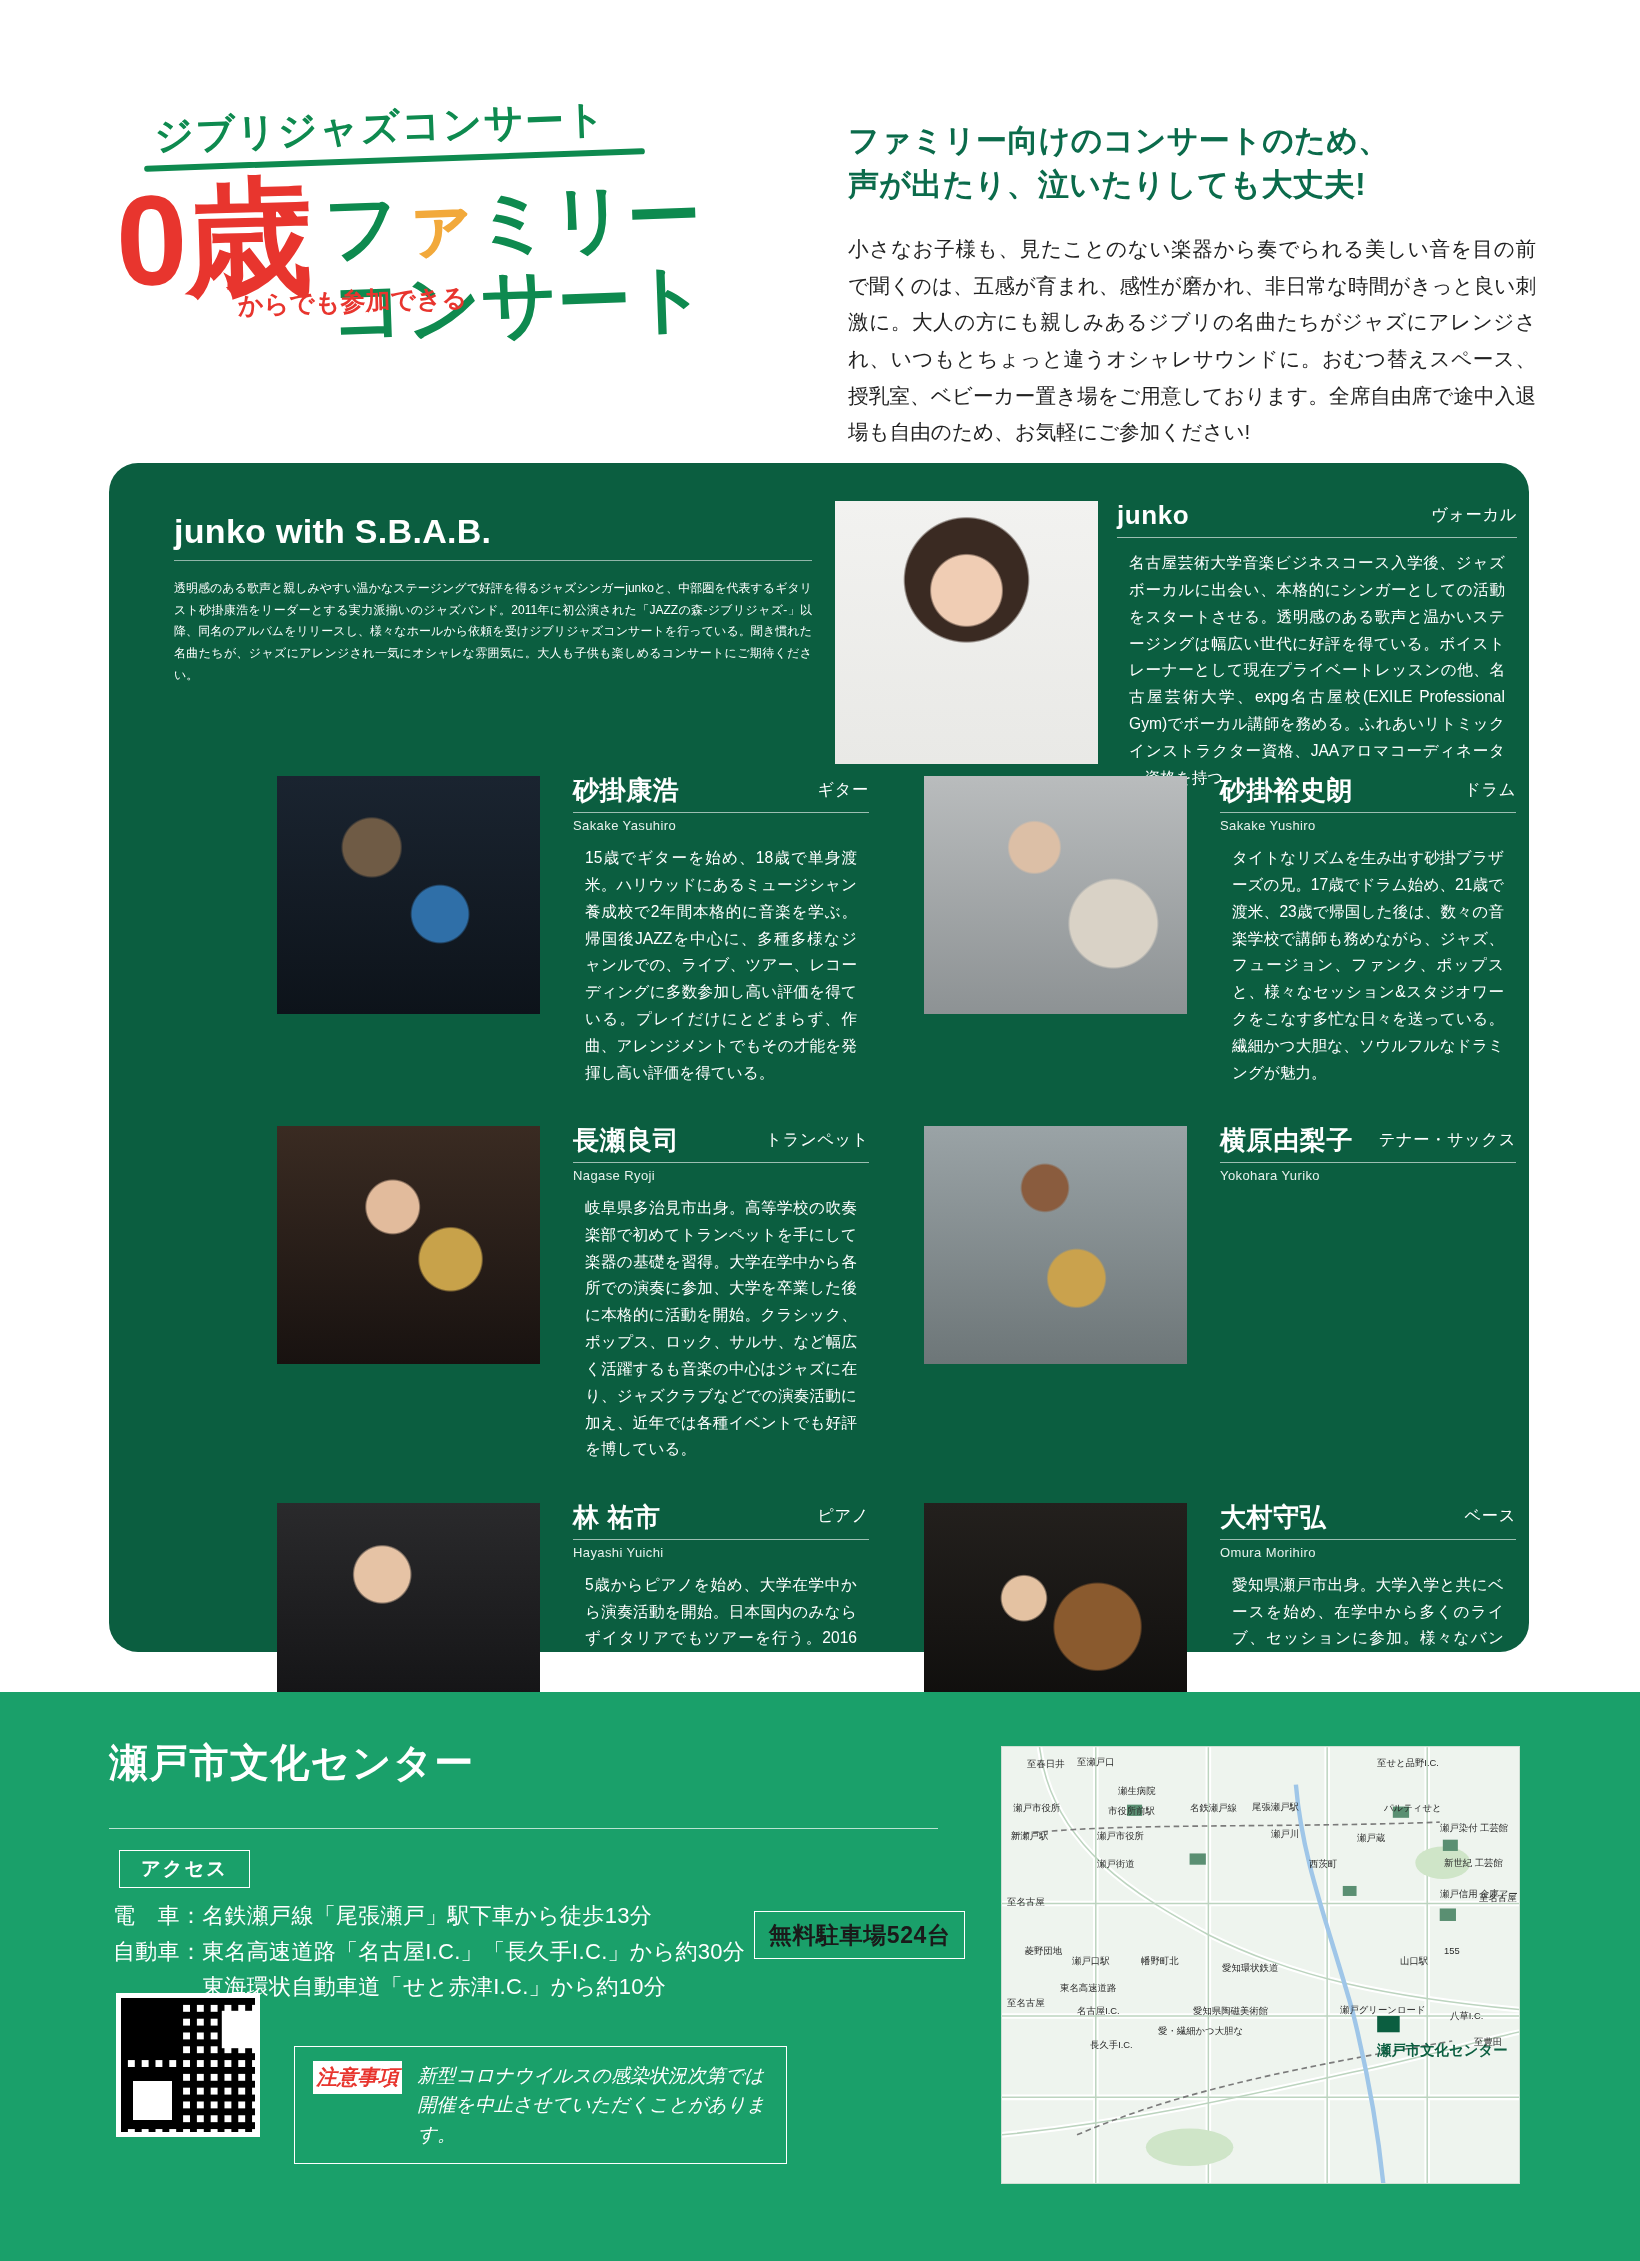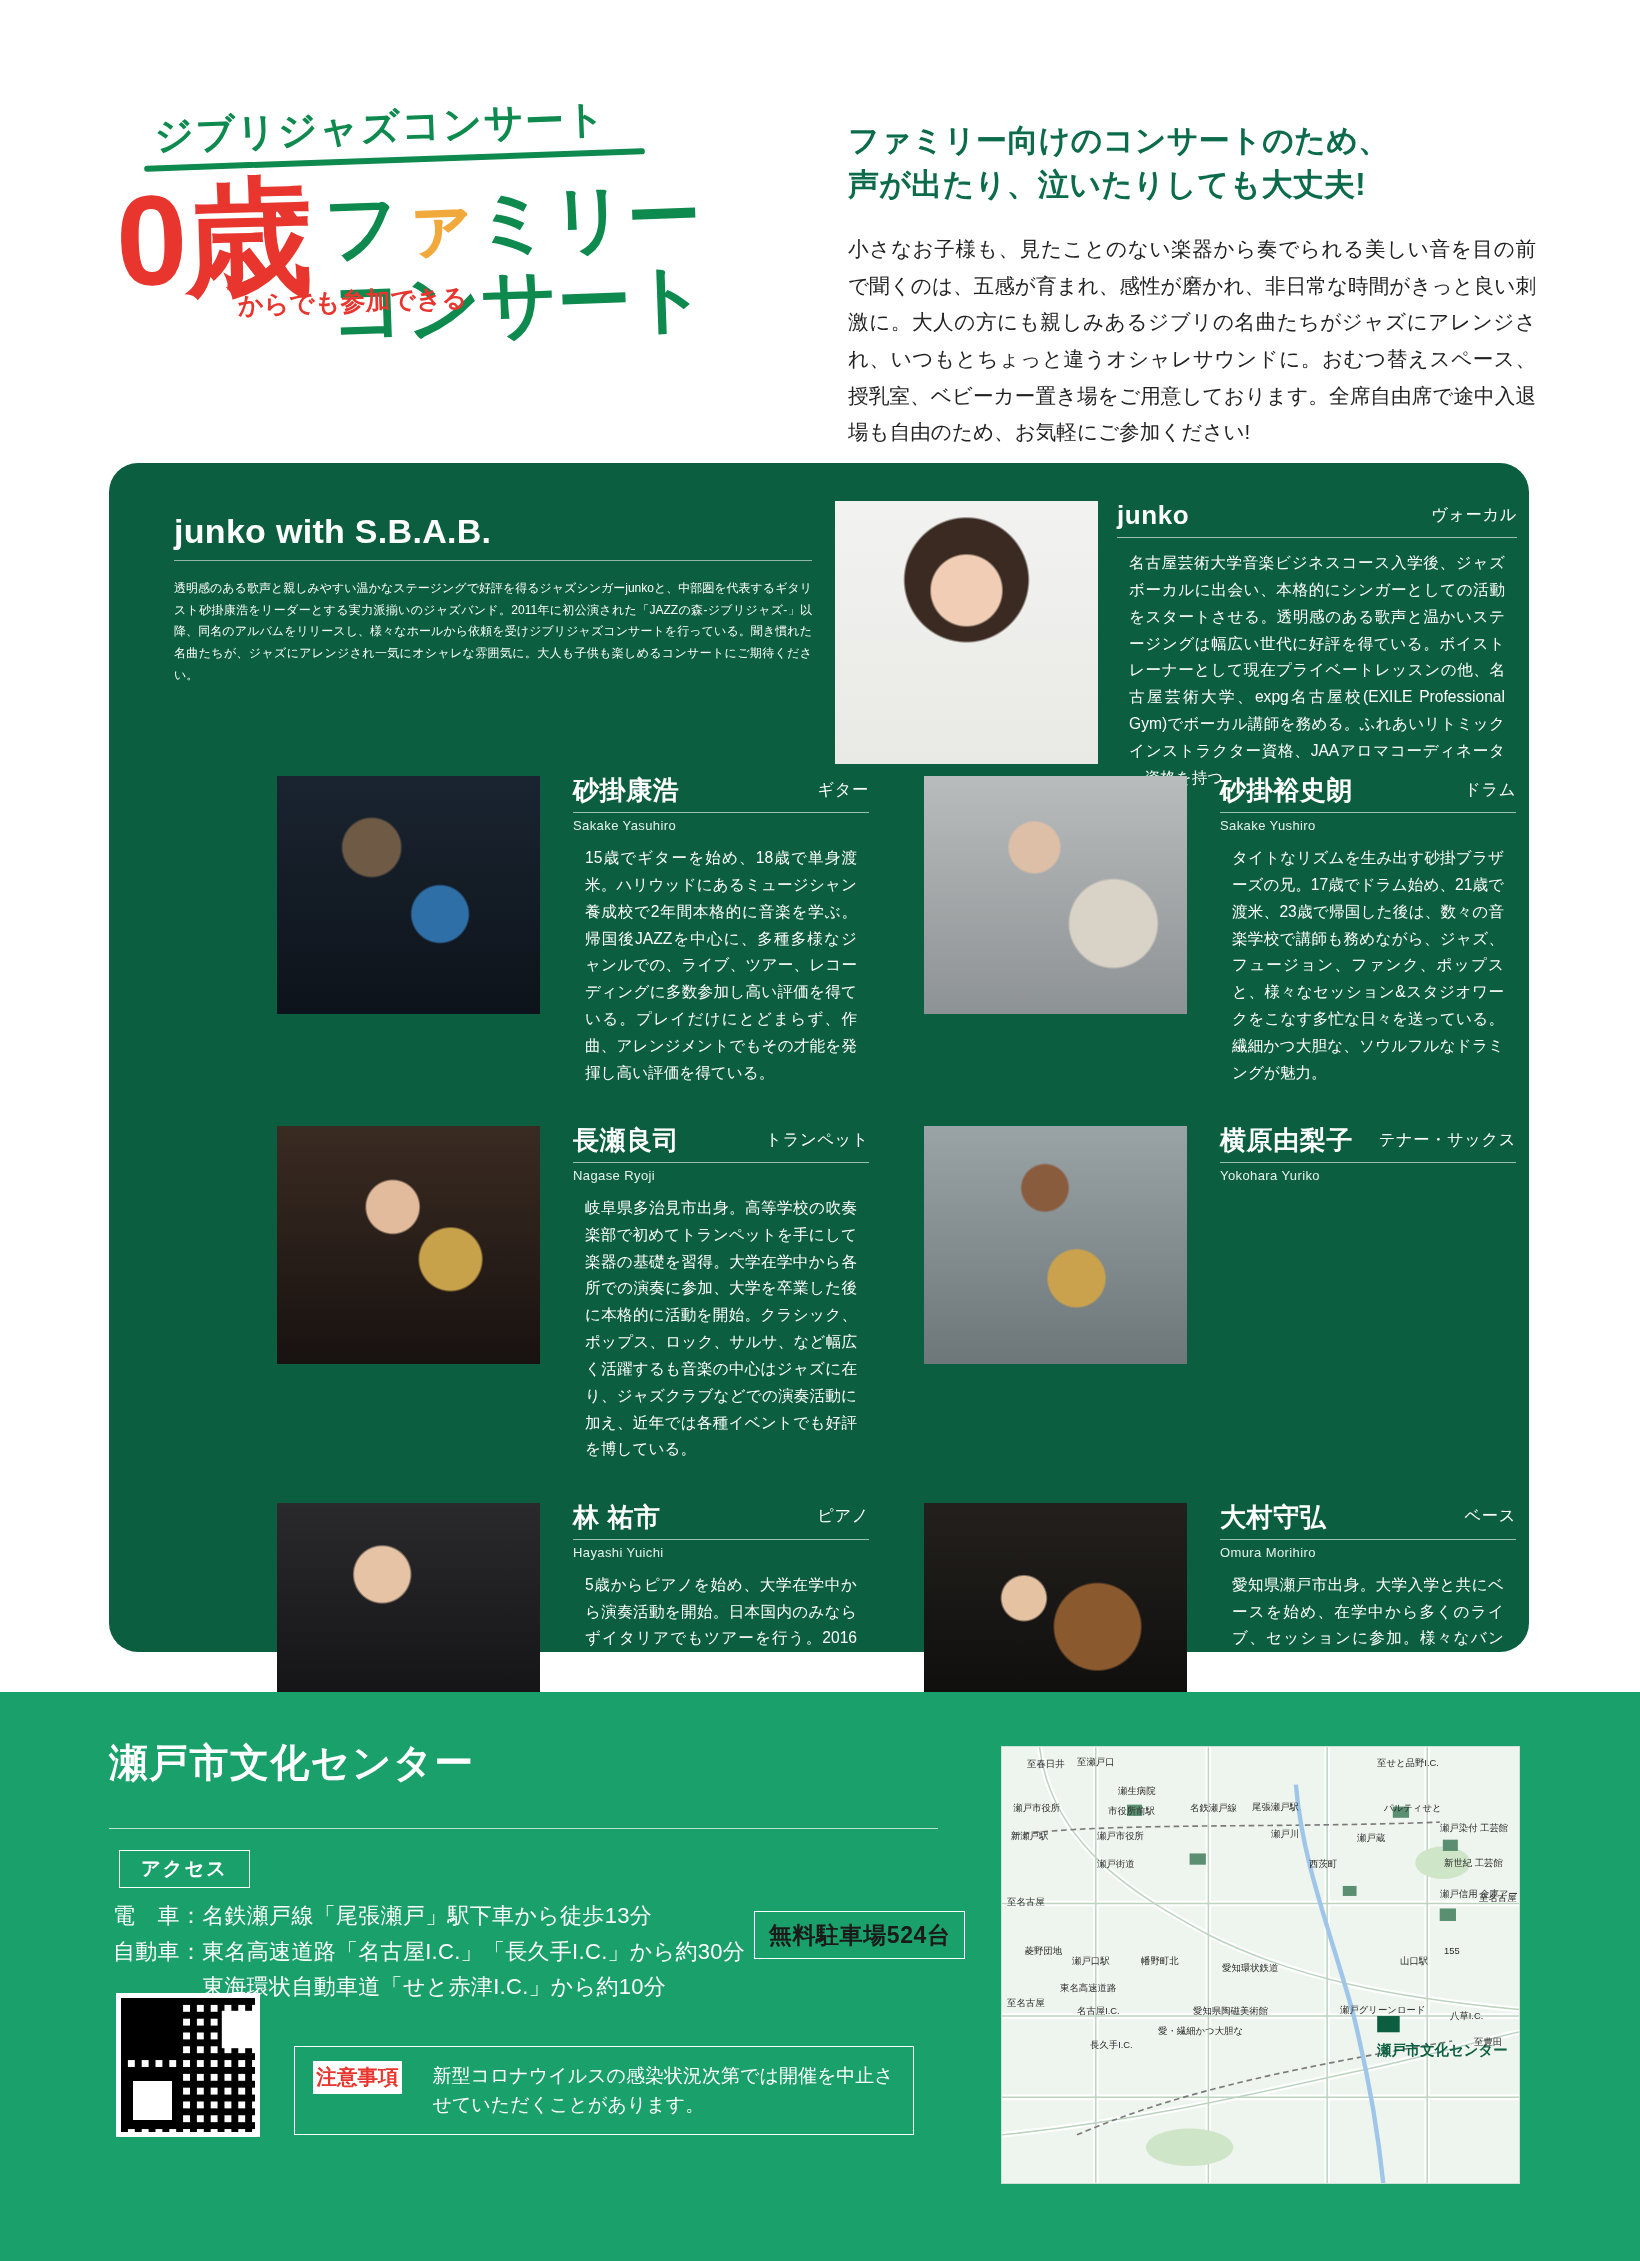--- a/index.html
+++ b/index.html
@@ -350,26 +350,27 @@
     position: absolute;
     width: 39px; height: 39px;
     border: 8.8px solid #000;
     background: #fff;
   }
   .qr-inner::before { left: 3.8px; top: 3.8px; box-shadow: 88px 0 0 -8.8px #fff, 91px 3.8px 0 0 #000 inset; }
   .qr-inner::after { left: 3.8px; bottom: 3.8px; }
   .notice {
     position: absolute;
     left: 294px; top: 2046px;
-    width: 620px;
+    width: 493px;
     border: 1.6px solid #ffffff;
     padding: 13.8px 17.5px;
     display: flex;
-    gap: 30px;
+    gap: 15px;
     align-items: flex-start;
+    font-style: italic;
   }
   .notice-label {
     font-size: 20.6px;
     font-weight: bold;
     color: #e8352e;
     background: #ffffff;
     padding: 1.3px 3.8px;
     white-space: nowrap;
     line-height: 1.5;
   }

